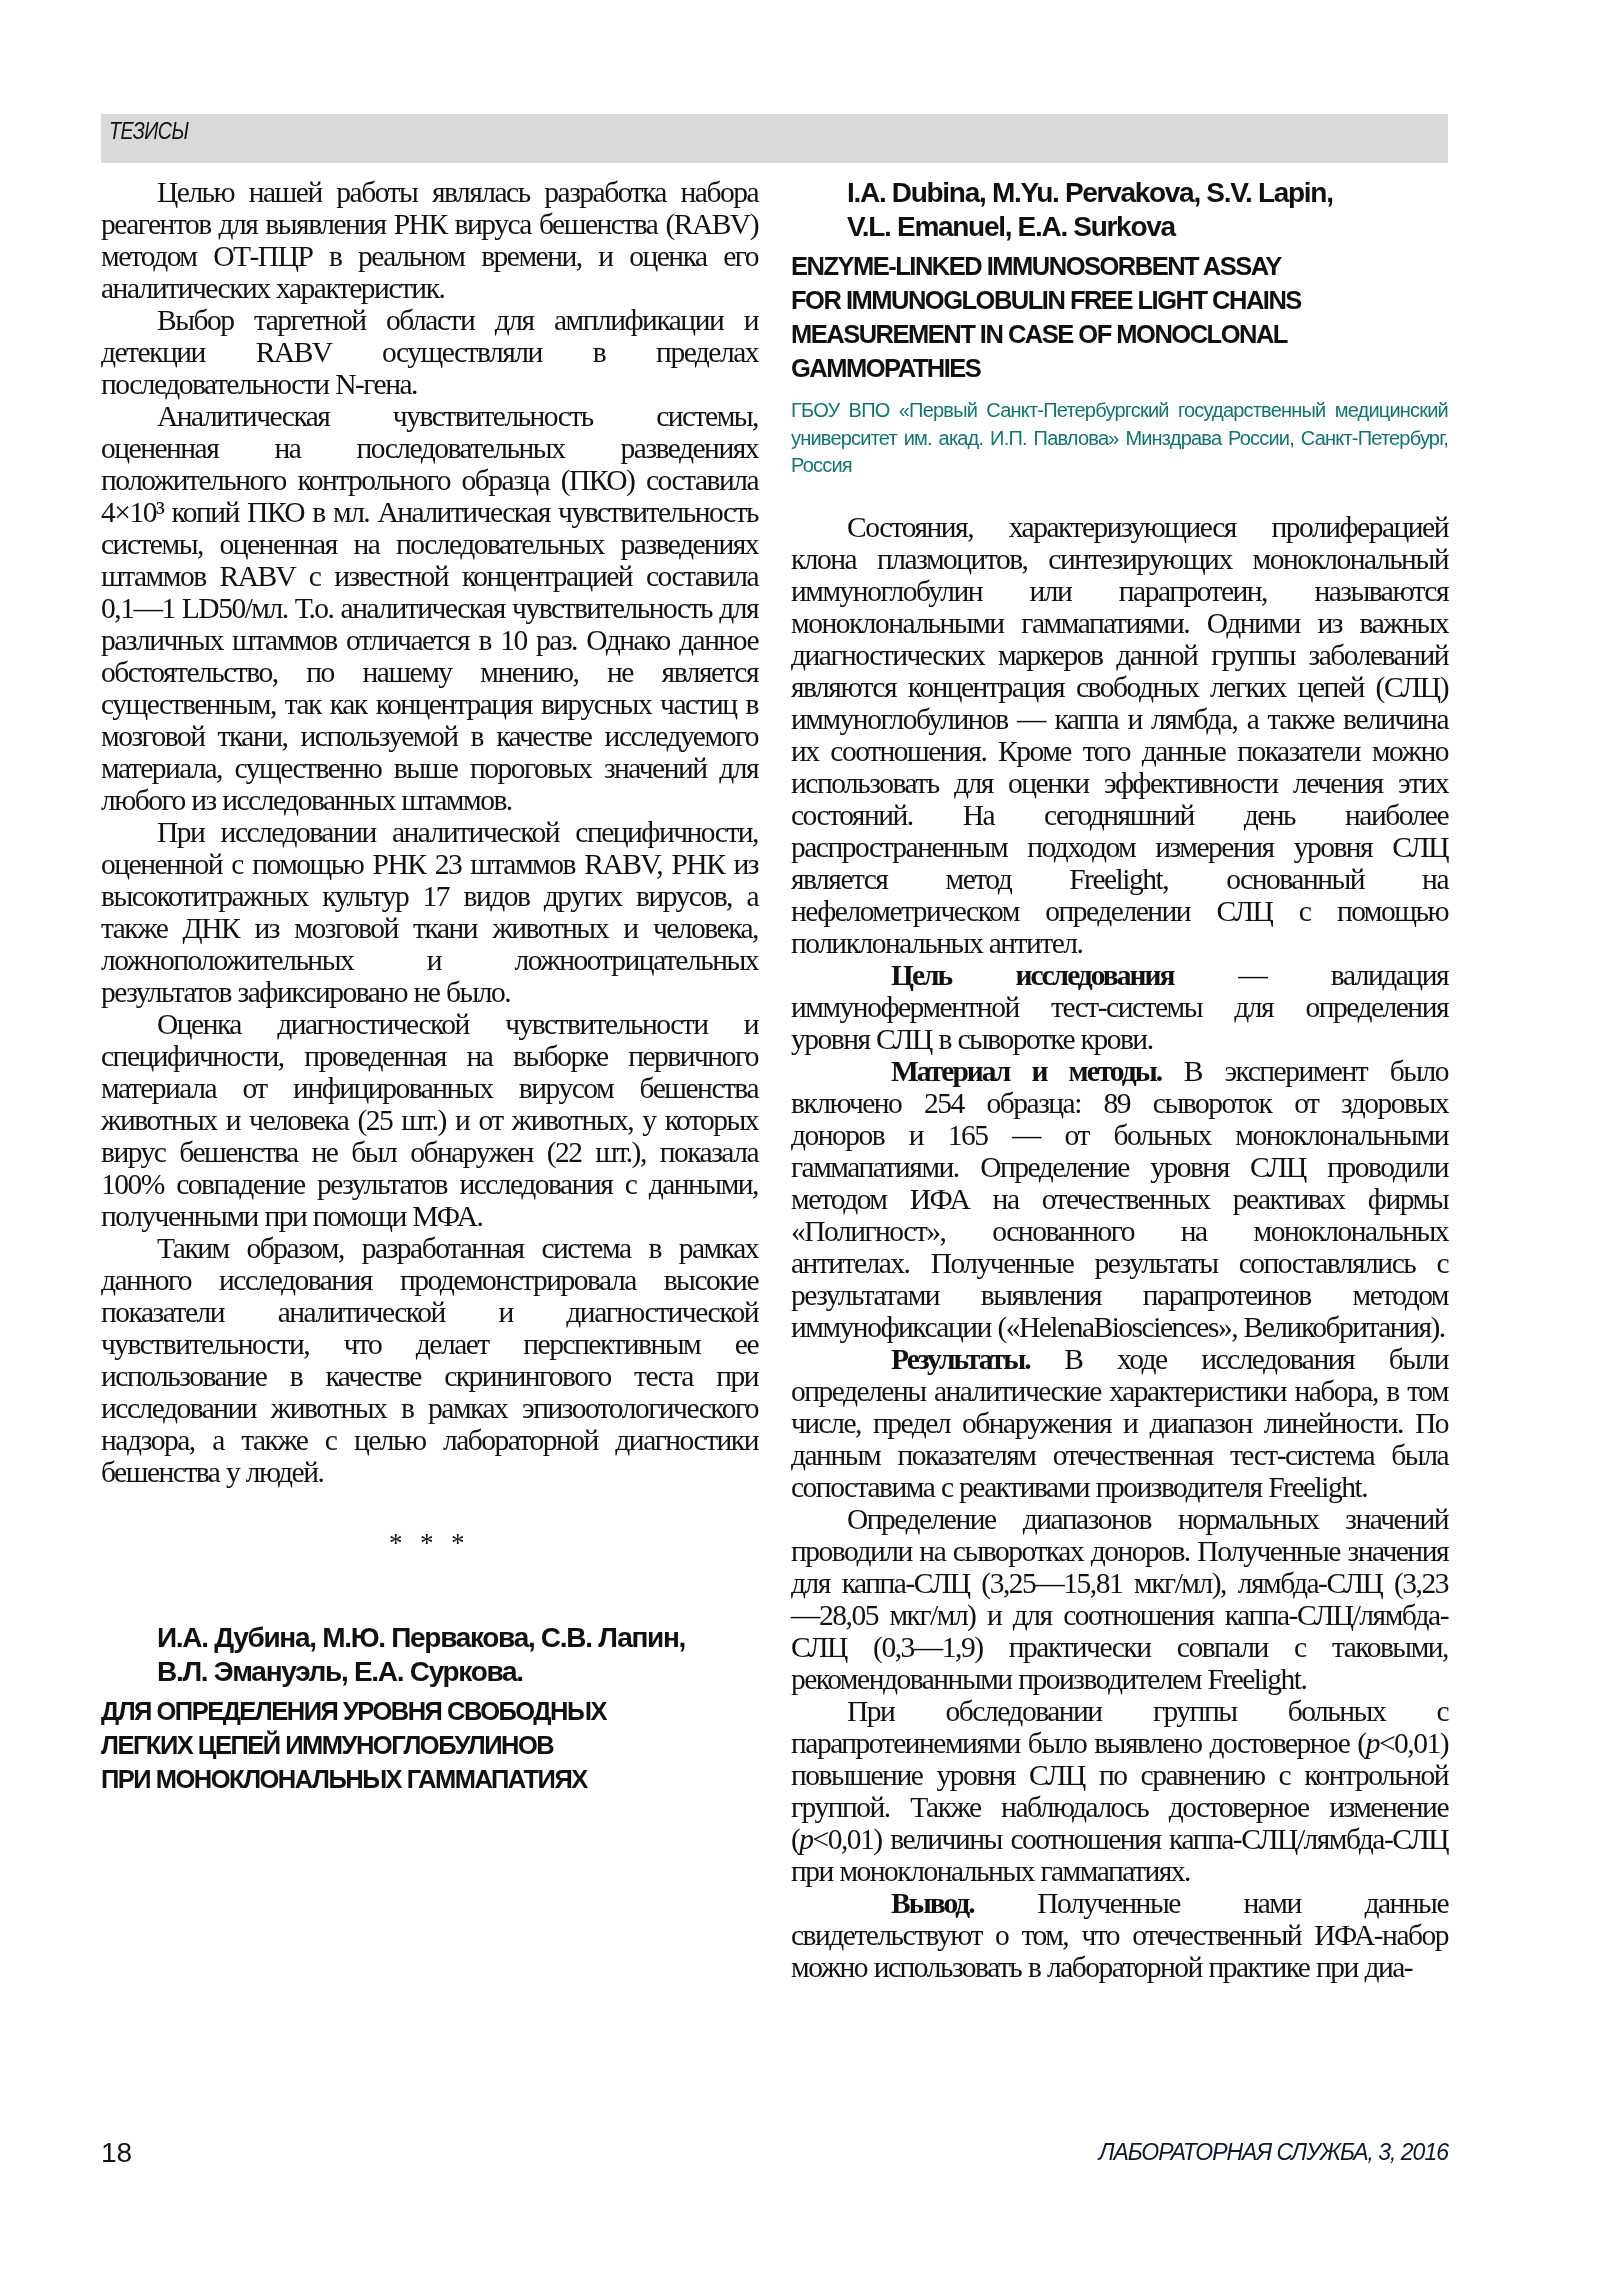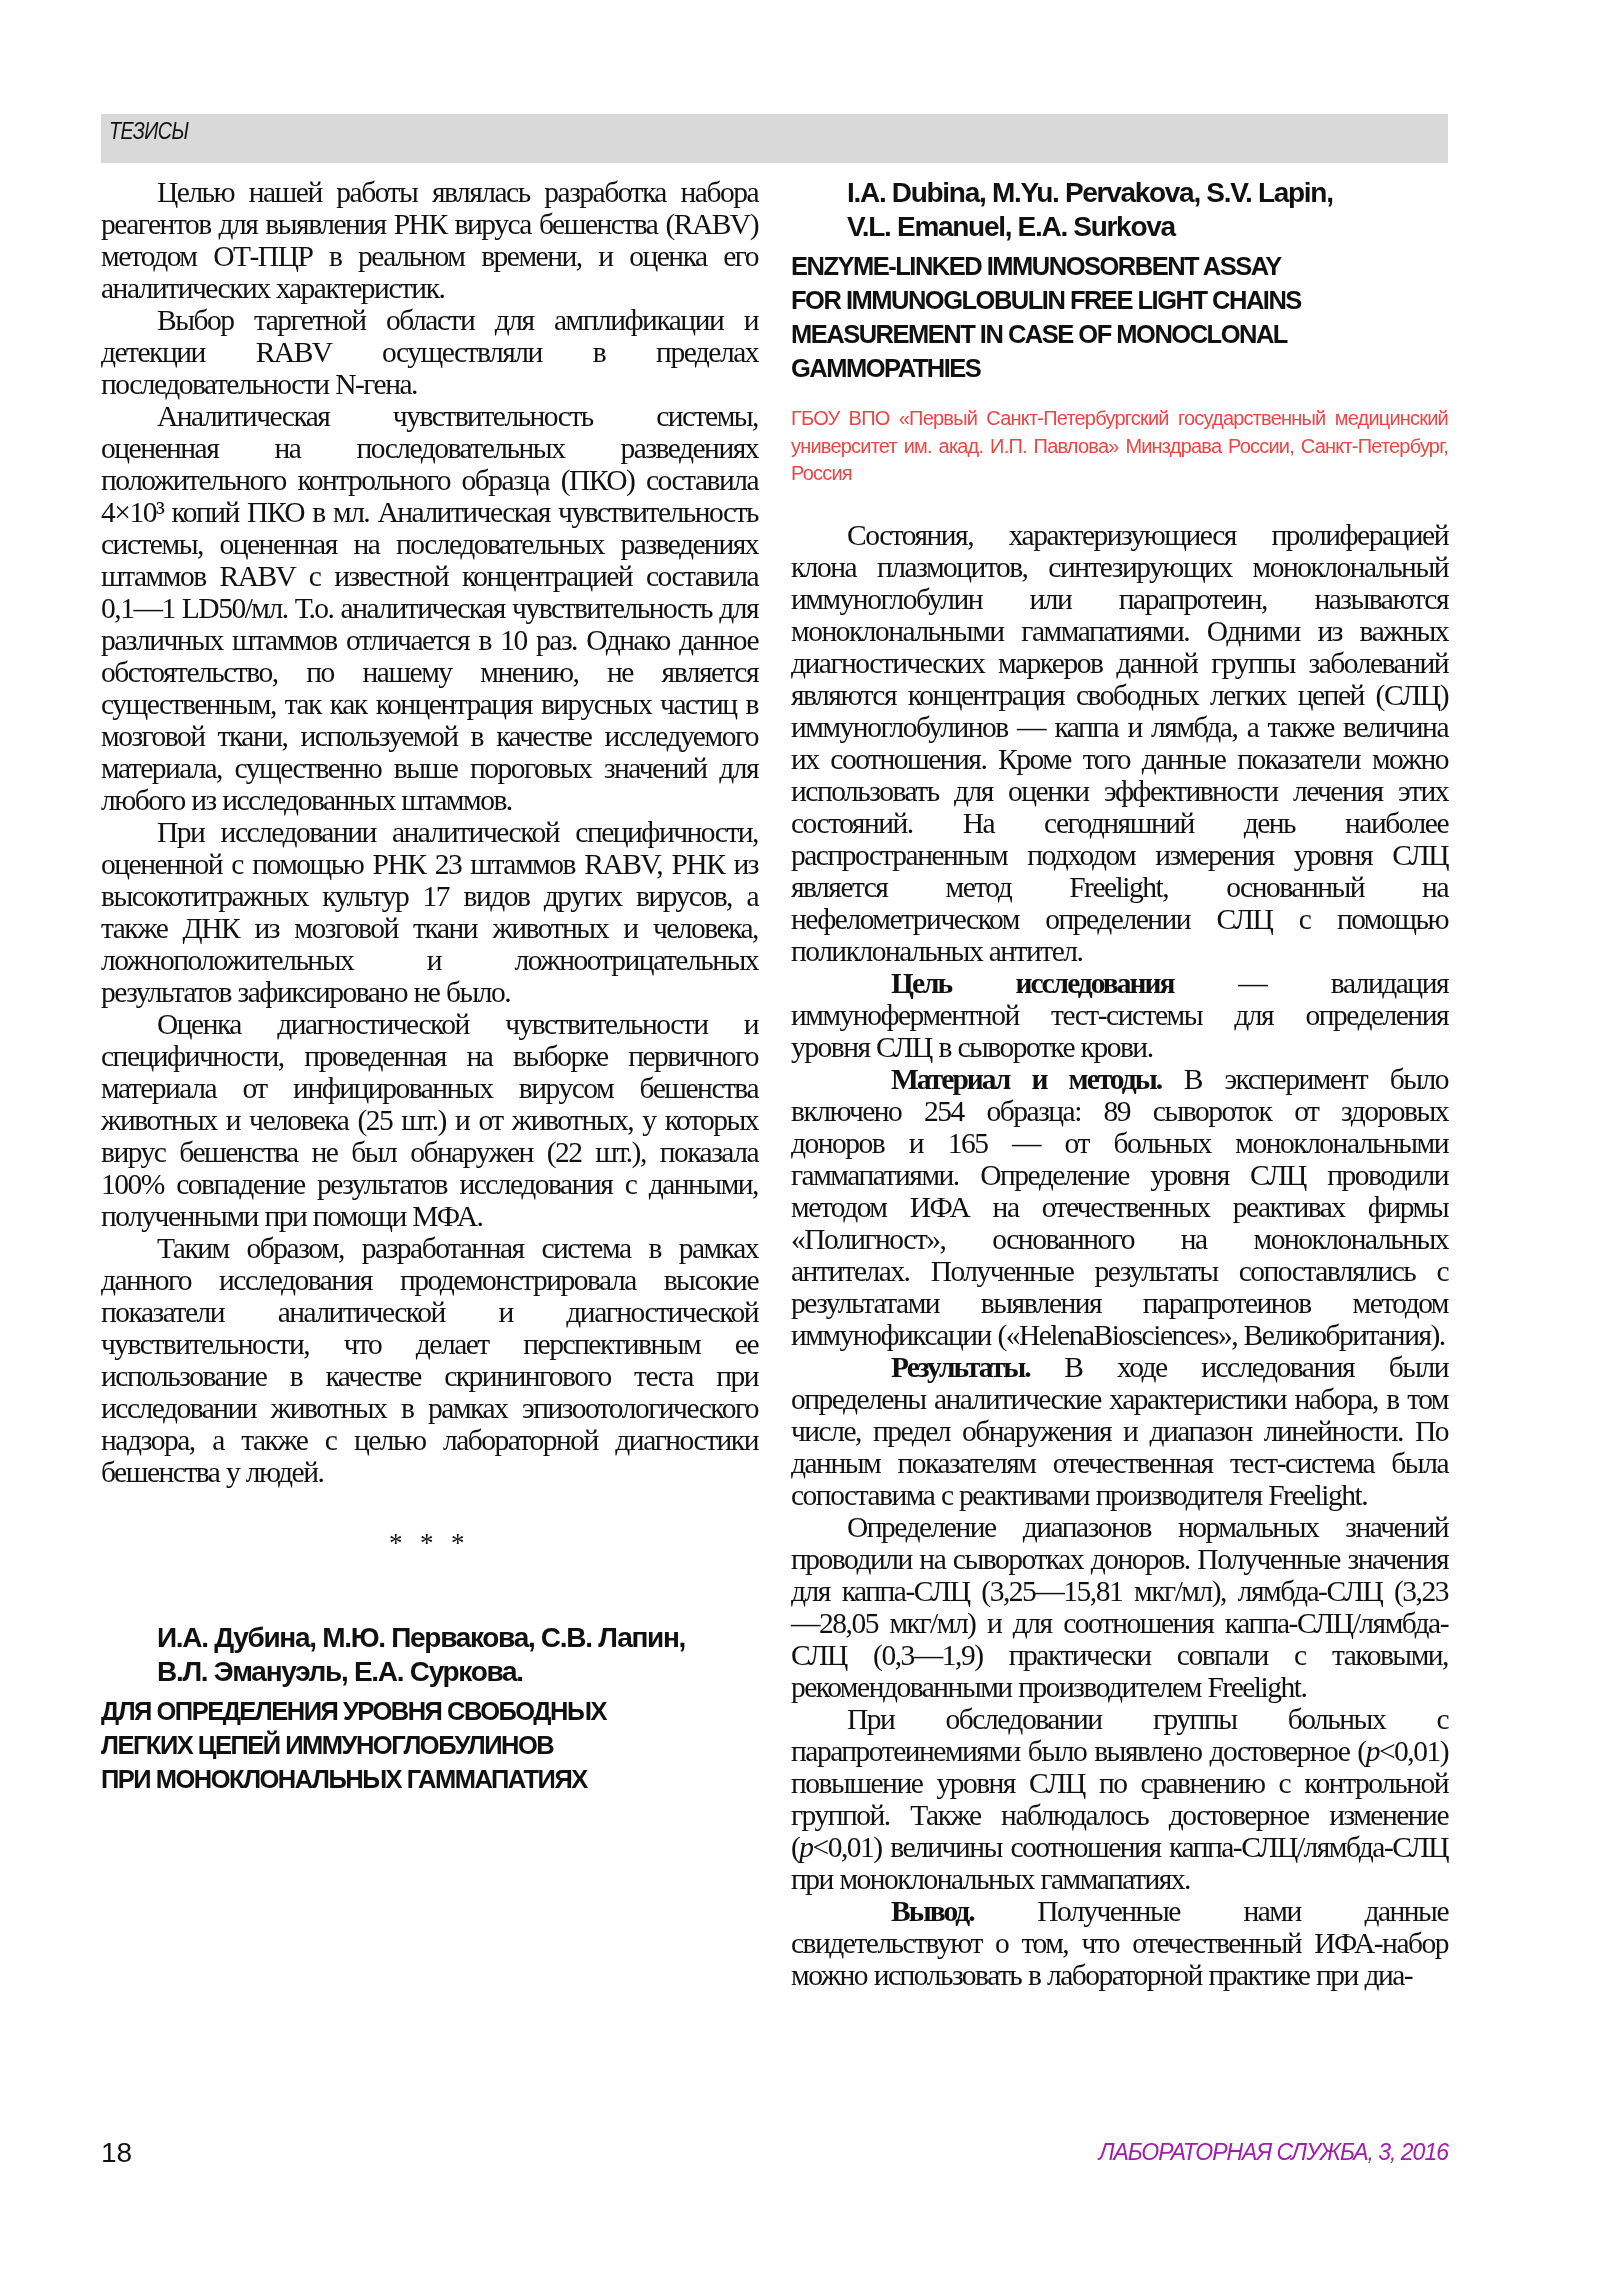--- a/index.html
+++ b/index.html
@@ -9,26 +9,26 @@
   .col { position:absolute; top:176px; width:657px; font-family:"Liberation Serif", serif; font-size:29.5px; line-height:32px; text-align:justify; }
   .col.left { left:101px; }
   .col.right { left:791px; }
   .col p { margin:0; text-indent:56px; hyphens:manual; }
   .col p.noindent { text-indent:0; }
   .txt { letter-spacing:-1.5px; word-spacing:0.7px; }
   .asterisks { text-align:center; font-family:"Liberation Serif", serif; font-size:27px; margin:39px 0 0 0; letter-spacing:5.4px; }
   .authors { font-family:"Liberation Sans", sans-serif; font-weight:bold; font-size:28px; line-height:34px; letter-spacing:-1.3px; margin:0; }
   .authors.ru { margin-top:62px; }
   .title { font-family:"Liberation Sans", sans-serif; font-weight:bold; font-size:25.5px; line-height:34px; letter-spacing:-1.5px; margin-top:5.4px; text-transform:uppercase; }
-  .affil { font-family:"Liberation Sans", sans-serif; font-size:20px; line-height:27.5px; letter-spacing:-0.8px; margin-top:20px; color:#ef4444; text-align:justify; }
+  .affil { font-family:"Liberation Sans", sans-serif; font-size:20px; line-height:27.5px; letter-spacing:-0.8px; margin-top:12px; color:#0f766e; text-align:justify; }
   .right-body { margin-top:31px; }
   .right-body p { text-indent:56px; }
   .b { font-weight:bold; letter-spacing:-2px;margin-left:44px; }
   .footer-page { position:absolute; left:101px; top:2137px; font-family:"Liberation Sans", sans-serif; font-size:28px; color:#111; }
-  .footer-journal { position:absolute; right:159px; top:2139px; font-family:"Liberation Sans", sans-serif; font-style:italic; font-size:23px; letter-spacing:-1px; color:#a21caf; }
+  .footer-journal { position:absolute; right:159px; top:2139px; font-family:"Liberation Sans", sans-serif; font-style:italic; font-size:23px; letter-spacing:-1px; color:#0f172a; }
 </style>
 </head>
 <body>
 
 <div class="band">
   <span>ТЕЗИСЫ</span>
 </div>
 
 <div class="col left">
   <div class="txt">

